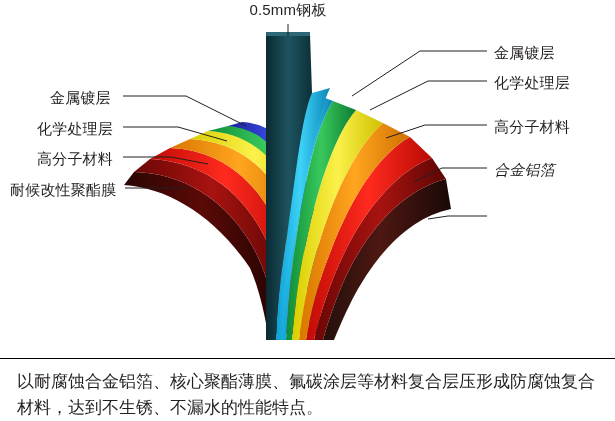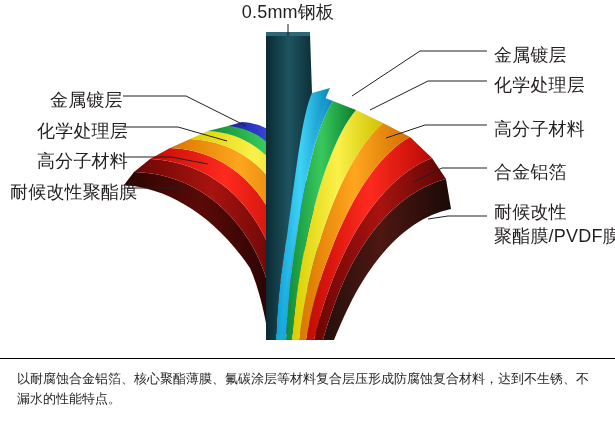--- a/index.html
+++ b/index.html
@@ -19,41 +19,41 @@
   }
   #diagram {
     position: absolute;
     left: 0;
     top: 0;
     width: 615px;
     height: 421px;
   }
   .label {
     position: absolute;
-    font-size: 18px;
+    font-size: 15px;
     color: #231f20;
     line-height: 1.35;
     white-space: pre;
     letter-spacing: 0.2px;
   }
   .label-right {
     text-align: left;
   }
   .label-left {
     text-align: left;
   }
   .label-top {
     text-align: center;
   }
   #caption {
     position: absolute;
     left: 17px;
     top: 369px;
     width: 580px;
-    font-size: 13px;
+    font-size: 17px;
     color: #231f20;
     line-height: 1.55;
     white-space: pre-line;
   }
   #bottom-rule {
     position: absolute;
     left: 0;
     top: 358px;
     width: 615px;
     height: 1px;
@@ -168,21 +168,19 @@
   <div class="label label-top" style="left:232px; top:0px; width:112px;">0.5mm钢板</div>
 
   <div class="label label-left" style="left:50px; top:88px;">金属镀层</div>
   <div class="label label-left" style="left:37px; top:119px;">化学处理层</div>
   <div class="label label-left" style="left:37px; top:149px;">高分子材料</div>
   <div class="label label-left" style="left:10px; top:180px;text-align:center;">耐候改性聚酯膜</div>
 
   <div class="label label-right" style="left:494px; top:43px;">金属镀层</div>
   <div class="label label-right" style="left:494px; top:73px;">化学处理层</div>
   <div class="label label-right" style="left:494px; top:117px;">高分子材料</div>
-  <div class="label label-right" style="left:494px; top:160px;">合金铝箔</div>
-  <div class="label label-right" style="left:494px; top:200px;">耐候改性
-聚酯膜/PVDF膜</div>
+  <div class="label label-right" style="left:494px; top:160px;font-style:italic;">合金铝箔</div>
 
   <div id="bottom-rule"></div>
 
   <div id="caption">以耐腐蚀合金铝箔、核心聚酯薄膜、氟碳涂层等材料复合层压形成防腐蚀复合材料，达到不生锈、不漏水的性能特点。</div>
 
 </div>
 
 </body></html>

